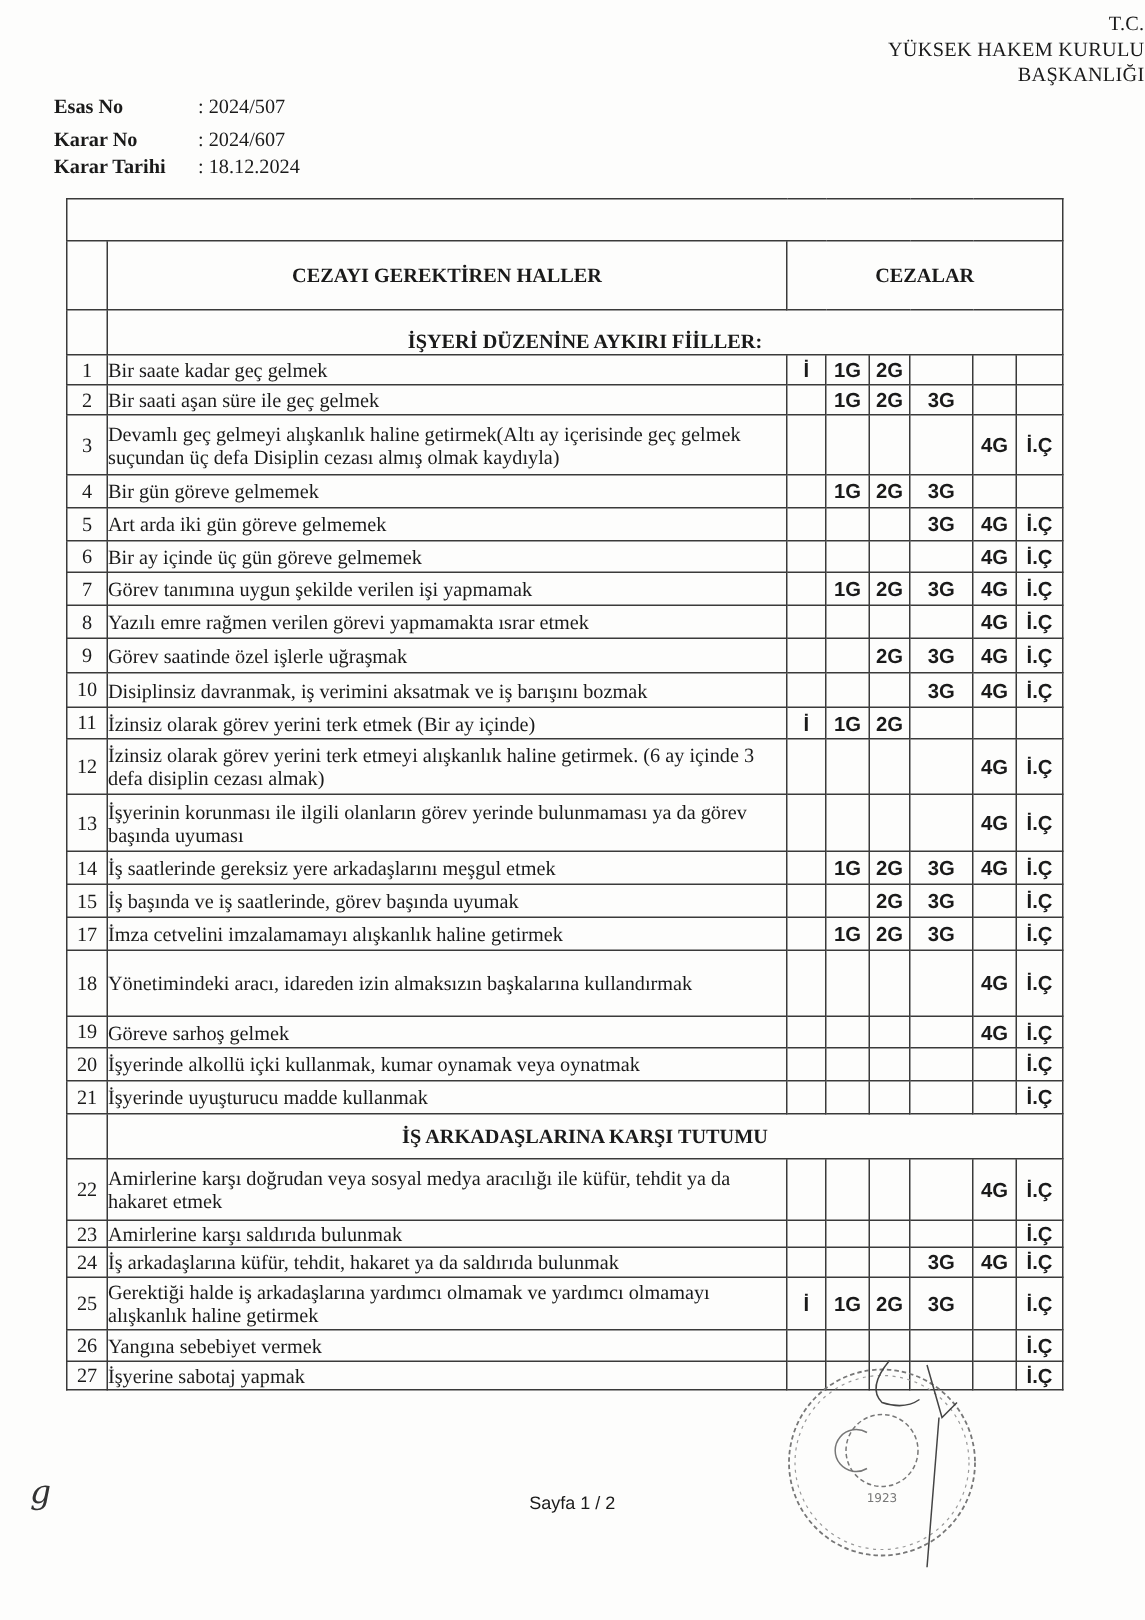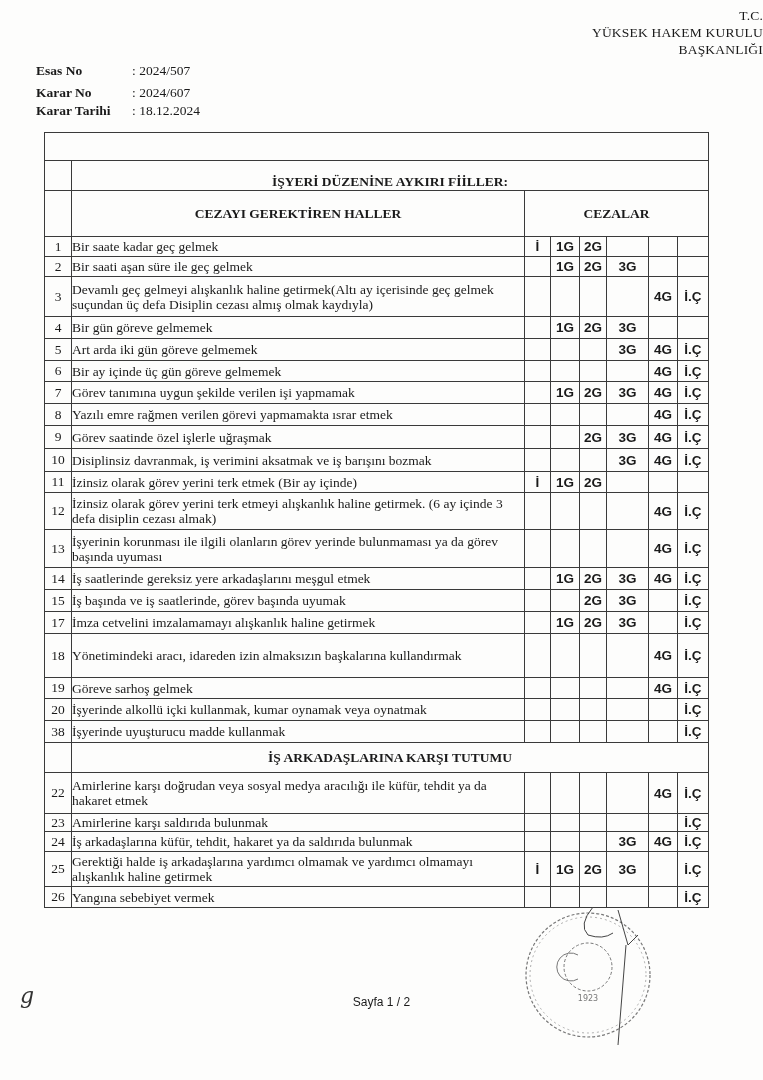--- a/index.html
+++ b/index.html
@@ -46,29 +46,29 @@
       <col style="width:29px">
       <col style="width:27px">
     <col style="width:42px">
       <col style="width:29px">
       <col style="width:31px">
   </colgroup>
   <tbody id="tbody">
     <tr style="height:28px">
         <td colspan="8"></td>
       </tr>
-    <tr style="height: 30px;">
-        <td></td>
-        <td colspan="7" class="sec" style="vertical-align: bottom;">İŞYERİ DÜZENİNE AYKIRI FİİLLER:</td>
-      </tr>
-  <tr style="height:46px">
+    <tr style="height:46px">
       <td></td>
       <td class="colhead">CEZAYI GEREKTİREN HALLER</td>
       <td class="colhead" colspan="6">CEZALAR</td>
     </tr>
+  <tr style="height: 30px;">
+        <td></td>
+        <td colspan="7" class="sec" style="vertical-align: bottom;">İŞYERİ DÜZENİNE AYKIRI FİİLLER:</td>
+      </tr>
       <tr style="height: 20px;">
         <td class="num">1</td>
         <td class="txt">Bir saate kadar geç gelmek</td>
         <td class="pen">İ</td>
         <td class="pen">1G</td>
         <td class="pen">2G</td>
         <td class="pen"></td>
         <td class="pen"></td>
         <td class="pen"></td>
       </tr>
@@ -246,21 +246,21 @@
         <td class="num">20</td>
         <td class="txt">İşyerinde alkollü içki kullanmak, kumar oynamak veya oynatmak</td>
         <td class="pen"></td>
         <td class="pen"></td>
         <td class="pen"></td>
         <td class="pen"></td>
         <td class="pen"></td>
         <td class="pen">İ.Ç</td>
       </tr>
       <tr style="height: 22px;">
-        <td class="num">38</td>
+        <td class="num">21</td>
         <td class="txt">İşyerinde uyuşturucu madde kullanmak</td>
         <td class="pen"></td>
         <td class="pen"></td>
         <td class="pen"></td>
         <td class="pen"></td>
         <td class="pen"></td>
         <td class="pen">İ.Ç</td>
       </tr>
       <tr style="height: 30px;">
         <td></td>
@@ -302,20 +302,30 @@
         <td class="pen">İ</td>
         <td class="pen">1G</td>
         <td class="pen">2G</td>
         <td class="pen">3G</td>
         <td class="pen"></td>
         <td class="pen">İ.Ç</td>
       </tr>
       <tr style="height: 21px;">
         <td class="num">26</td>
         <td class="txt">Yangına sebebiyet vermek</td>
+        <td class="pen"></td>
+        <td class="pen"></td>
+        <td class="pen"></td>
+        <td class="pen"></td>
+        <td class="pen"></td>
+        <td class="pen">İ.Ç</td>
+      </tr>
+      <tr style="height: 19px;">
+        <td class="num">27</td>
+        <td class="txt">İşyerine sabotaj yapmak</td>
         <td class="pen"></td>
         <td class="pen"></td>
         <td class="pen"></td>
         <td class="pen"></td>
         <td class="pen"></td>
         <td class="pen">İ.Ç</td>
       </tr>
     </tbody>
 </table>
 

